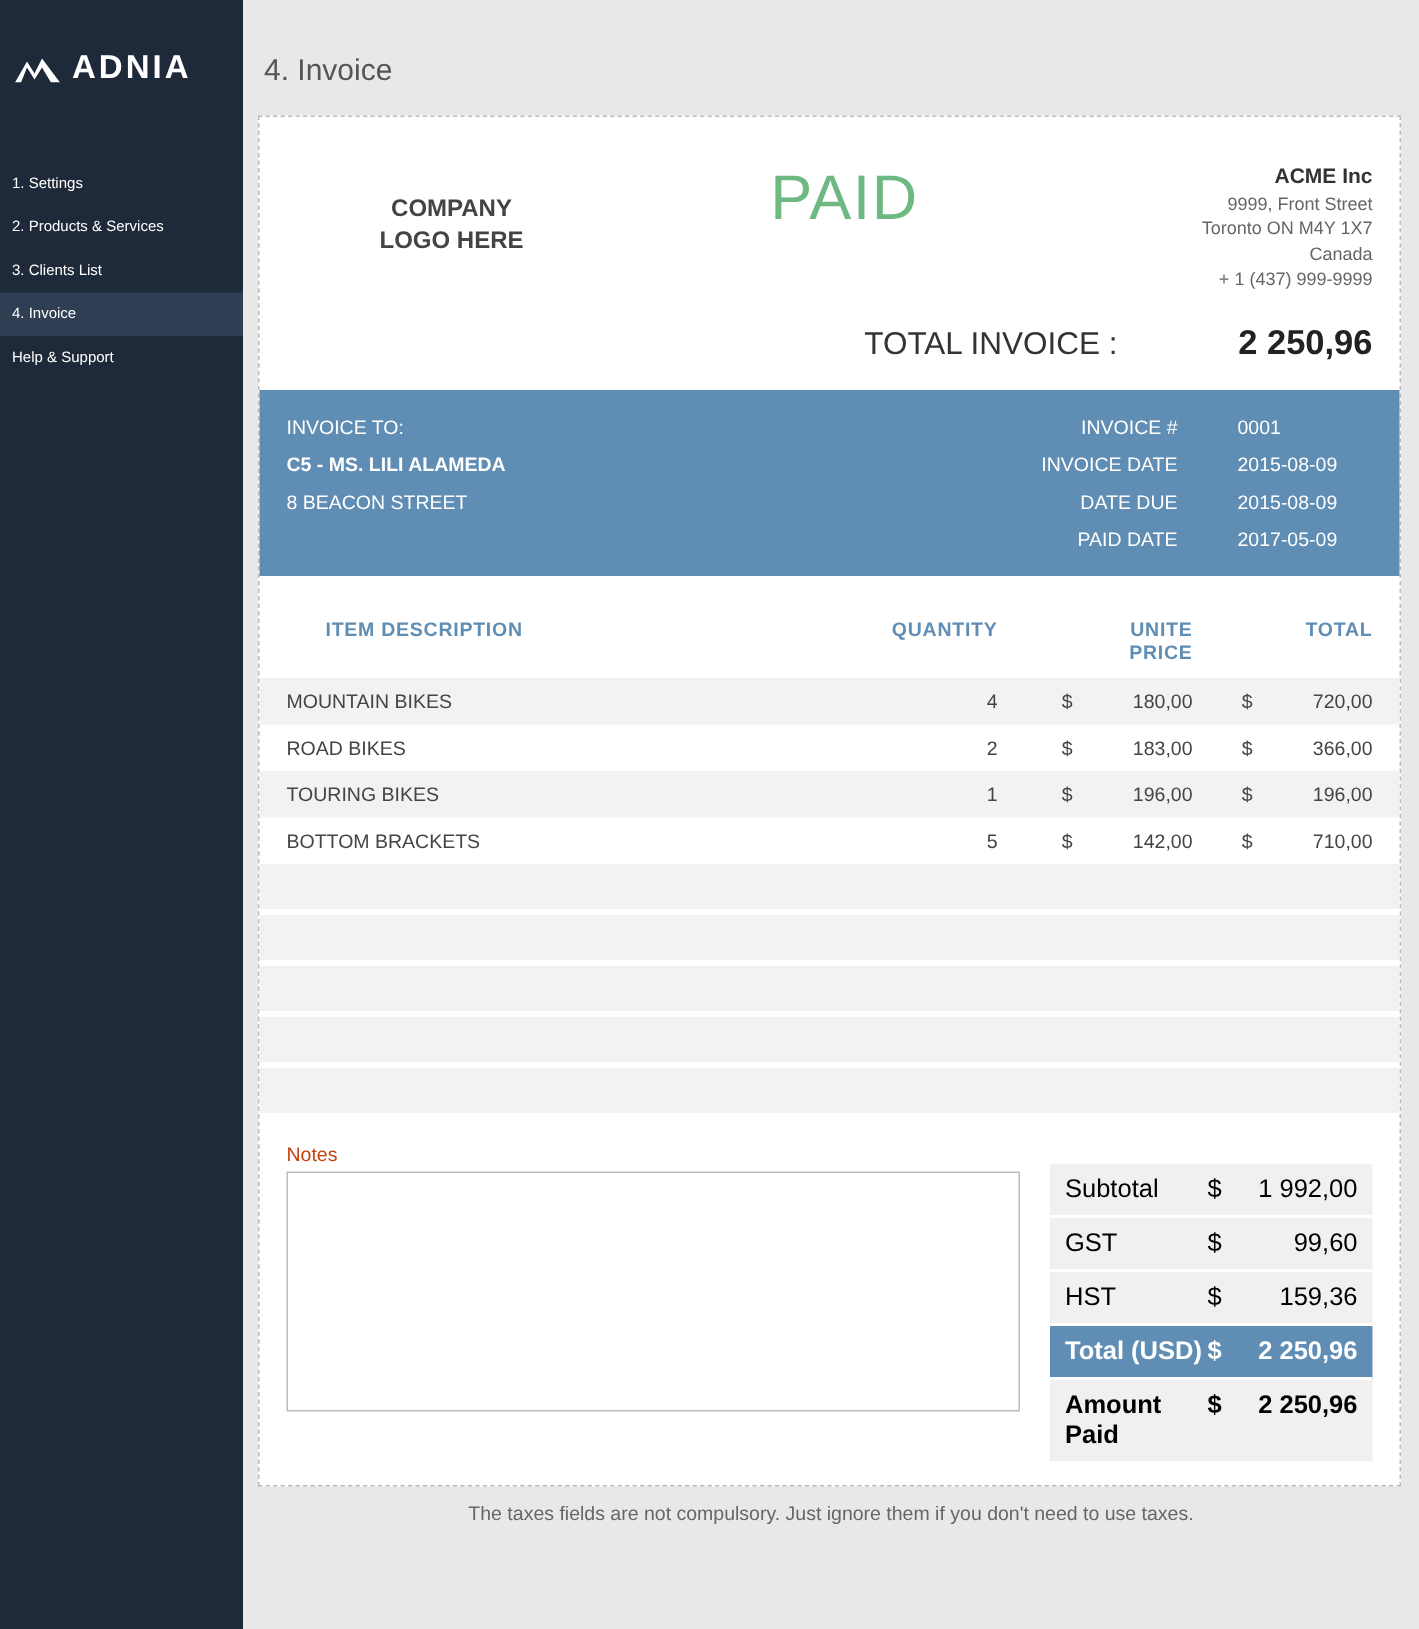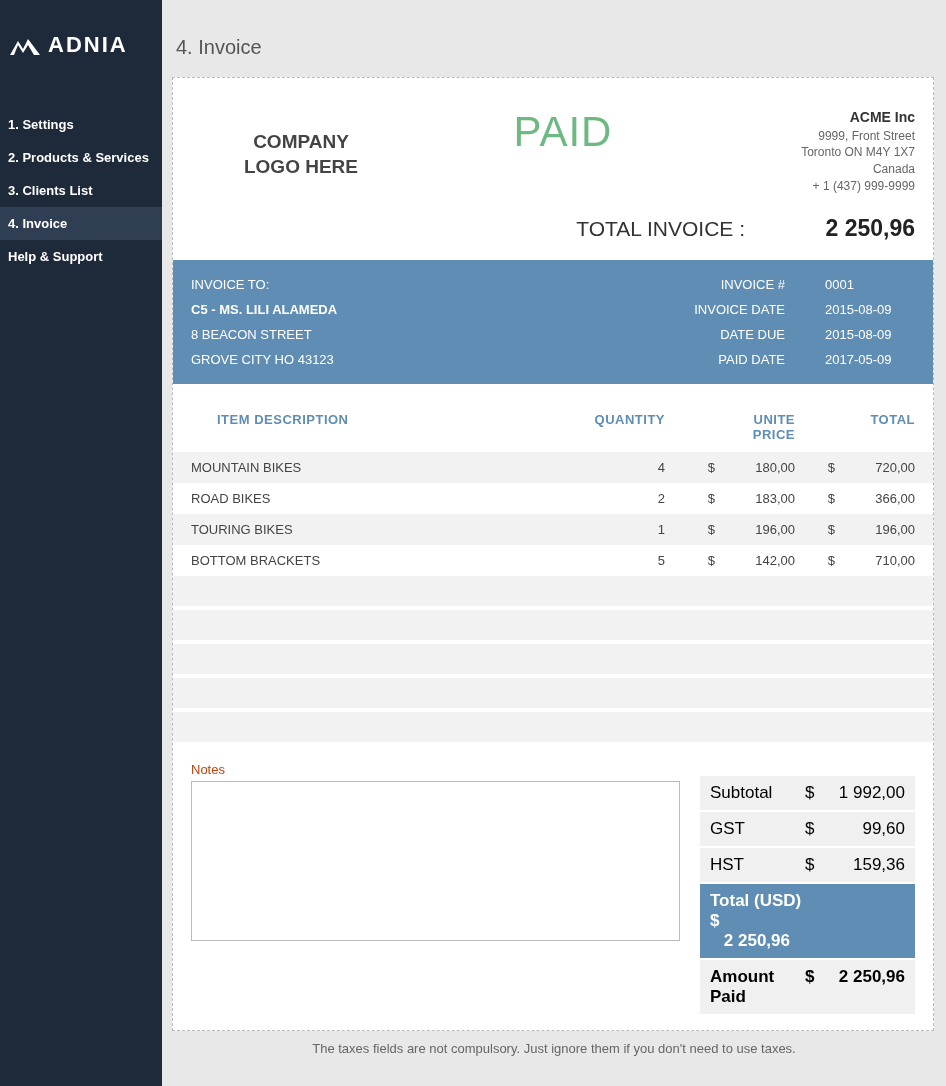--- a/index.html
+++ b/index.html
@@ -27,23 +27,22 @@
   .logo-mark {
     width: 30px; height: 20px;
   }
   .logo-text {
     font-size: 22px;
     font-weight: 600;
     letter-spacing: 2px;
   }
   .nav-item {
     padding: 9px 8px;
-    font-size: 13px;
+    font-size: 10px;
     cursor: pointer;
-    font-weight: bold;
   }
   .nav-item.active { background: #2f3e52; }
   .main {
     flex: 1;
     padding: 0 0 0 0;
   }
   .page-title {
     font-size: 20px;
     color: #555;
     padding: 36px 0 18px 14px;
@@ -59,21 +58,21 @@
     border: 1px dashed #bbb;
     background: #fff;
   }
   .inv-header {
     display: flex;
     padding: 30px 18px 10px 18px;
   }
   .logo-placeholder {
     width: 220px;
     text-align: center;
-    font-size: 19px;
+    font-size: 16px;
     font-weight: bold;
     color: #444;
     line-height: 1.3;
     padding-top: 22px;
   }
   .paid-col {
     flex: 1;
     text-align: center;
   }
   .paid-stamp {
@@ -128,21 +127,21 @@
   .bottom {
     display: flex;
     padding: 20px 18px 14px 18px;
     gap: 20px;
   }
   .notes-area { flex: 1; }
   .notes-label { font-size: 13px; color: #c2410c; padding-bottom: 4px;}
   .notes-box { border: 1px solid #bbb; height: 160px; background:#fff; }
   .totals-box { width: 215px; font-size: 17px; }
   .trow { display:flex; justify-content: space-between; padding: 7px 10px; background:#f0f0f0; border-bottom: 2px solid #fff;}
-  .trow.hl { background:#5f8db3; color:#fff; font-weight:bold;flex-direction:column; }
+  .trow.hl { background:#5f8db3; color:#fff; font-weight:bold; }
   .trow.bold { font-weight:bold; background:#f0f0f0;}
   .trow .tl { flex:1; }
   .trow .tc { width: 20px; }
   .trow .tv { width: 80px; text-align:right; }
   .footnote {
     text-align: center;
     font-size: 13px;
     color: #666;
     padding: 10px 0;
   }
@@ -201,21 +200,20 @@
         <div class="lab">C5 - MS. LILI ALAMEDA</div>
         <div class="vlab" style="font-weight:normal">INVOICE DATE</div>
         <div class="vval" style="font-weight:normal">2015-08-09</div>
       </div>
       <div class="bill-row">
         <div class="lab">8 BEACON STREET</div>
         <div class="vlab">DATE DUE</div>
         <div class="vval">2015-08-09</div>
       </div>
       <div class="bill-row">
-        <div class="lab">GROVE CITY HO  43123</div>
         <div class="vlab">PAID DATE</div>
         <div class="vval">2017-05-09</div>
       </div>
     </div>
 
     <div class="items-head">
       <div class="c-desc">ITEM DESCRIPTION</div>
       <div class="c-qty">QUANTITY</div>
       <div class="c-cur1"></div>
       <div class="c-up">UNITE PRICE</div>

